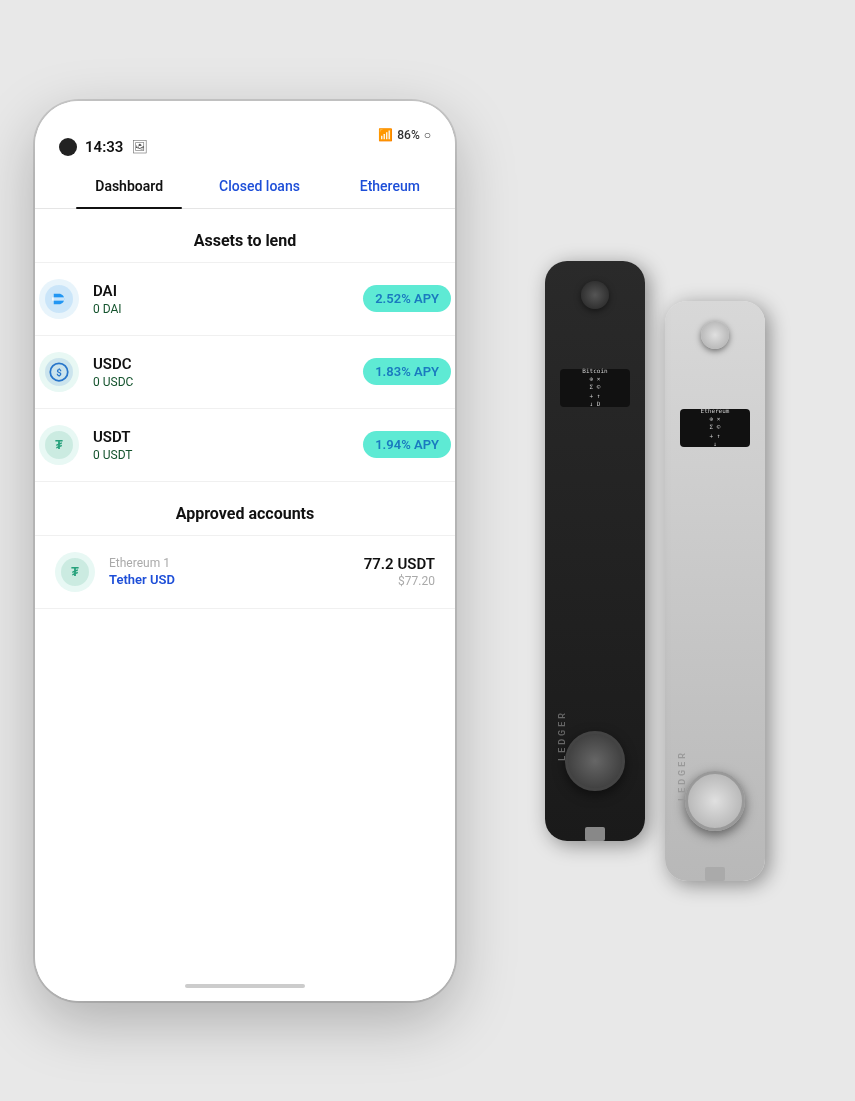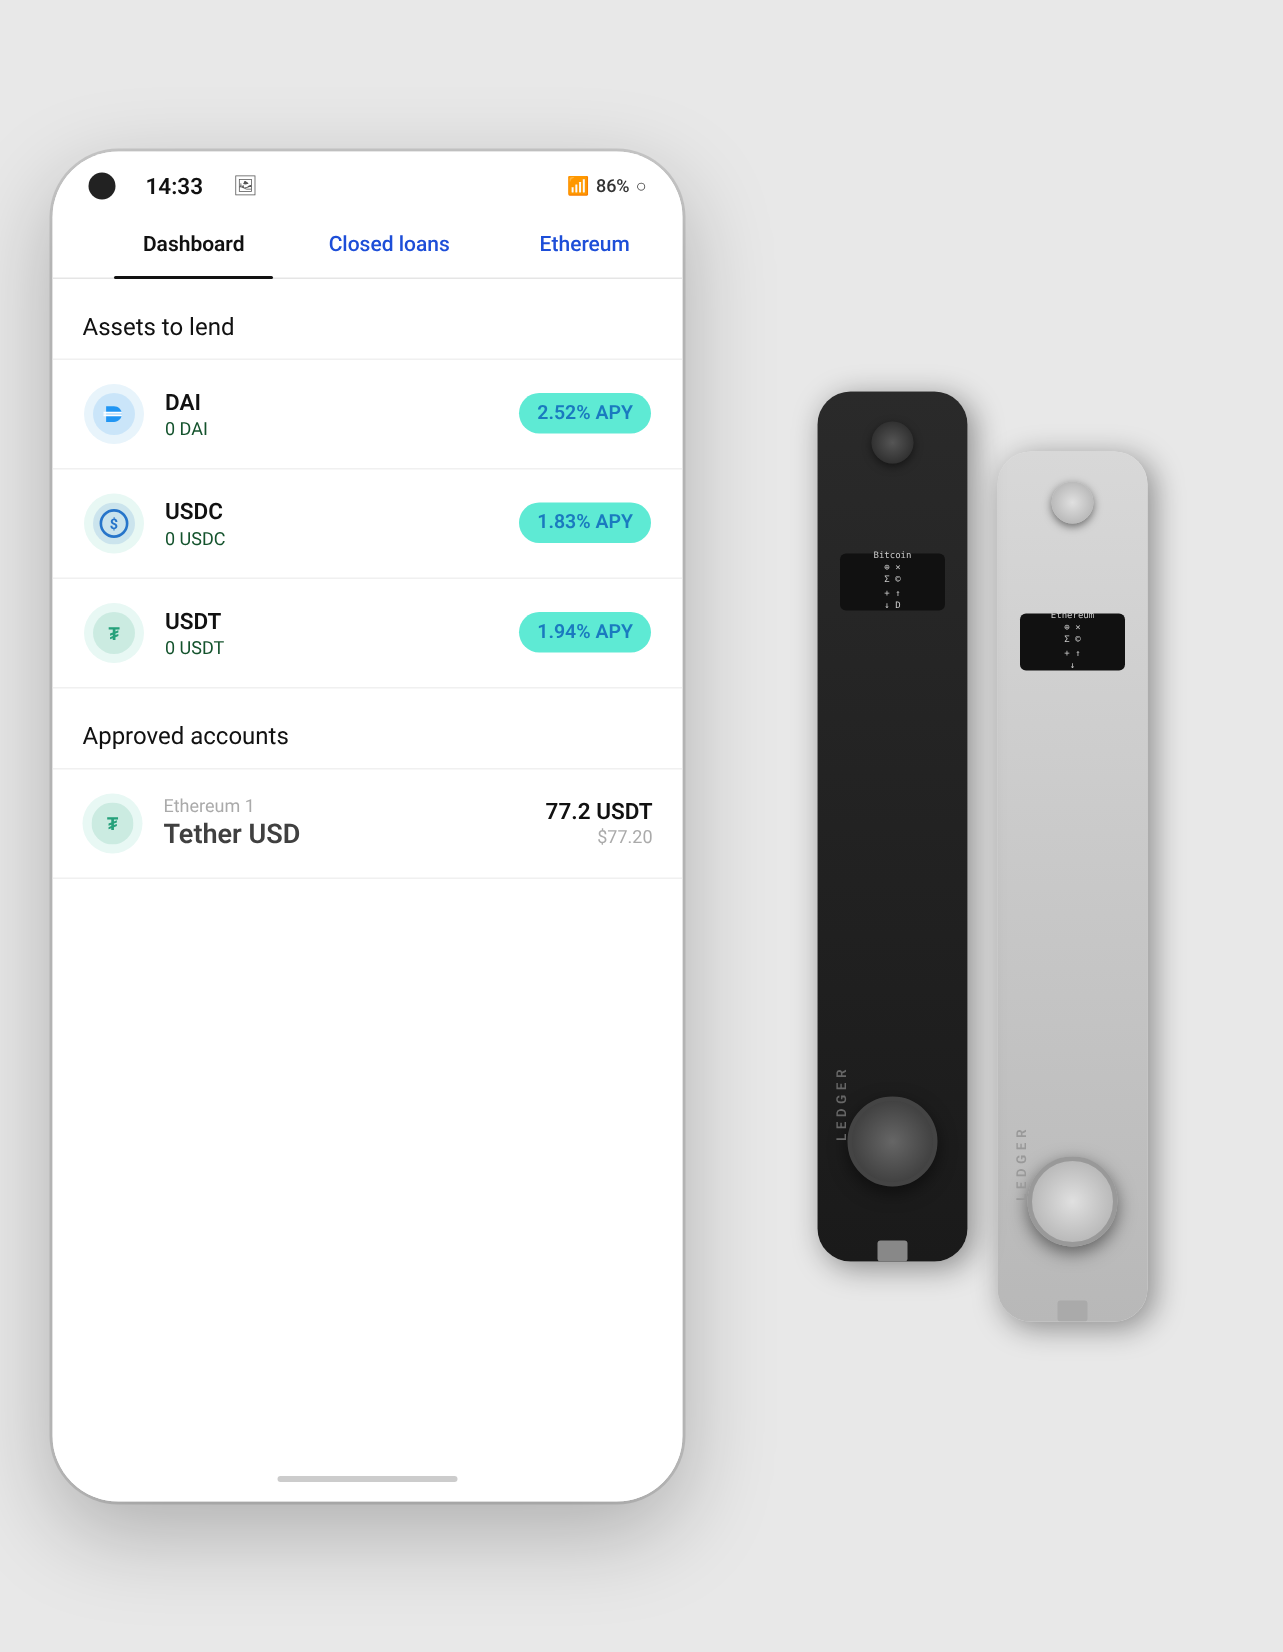--- a/index.html
+++ b/index.html
@@ -44,21 +44,22 @@
       display: flex;
       justify-content: space-between;
       align-items: center;
       padding: 14px 24px 8px;
       background: #fff;
       flex-shrink: 0;
     }
     .status-left {
       display: flex;
       align-items: center;
-      gap: 20px;
+      gap: 8px;
+      margin-top: 23px;
     }
     .status-dot {
       width: 18px;
       height: 18px;
       background: #222;
       border-radius: 50%;
     }
     .status-time {
       font-size: 15px;
       font-weight: 600;
@@ -141,33 +142,34 @@
     .app-content {
       flex: 1;
       overflow-y: auto;
       background: #fff;
       padding-bottom: 30px;
     }
 
     
     .section-title {
       font-size: 16px;
-      font-weight: 400;
+      font-weight: 700;
       color: #111;
       padding: 22px 20px 12px;
+      text-align: center;
     }
 
     
     .asset-list {
       border-top: 1px solid #f0f0f0;
     }
     .asset-item {
       display: flex;
       align-items: center;
-      padding: 16px 21px;
+      padding: 16px 4px;
       border-bottom: 1px solid #f0f0f0;
       gap: 14px;
     }
     .asset-icon {
       width: 40px;
       height: 40px;
       border-radius: 50%;
       display: flex;
       align-items: center;
       justify-content: center;
@@ -209,23 +211,23 @@
     }
     .approved-info {
       flex: 1;
     }
     .approved-sub {
       font-size: 12px;
       color: #aaa;
       margin-bottom: 2px;
     }
     .approved-name {
-      font-size: 18px;
-      font-weight: 600;
-      color: #404040;
+      font-size: 13px;
+      font-weight: 600;
+      color: #1d4ed8;
     }
     .approved-amount {
       text-align: right;
     }
     .approved-usdt {
       font-size: 15px;
       font-weight: 600;
       color: #111;
     }
     .approved-usd {

